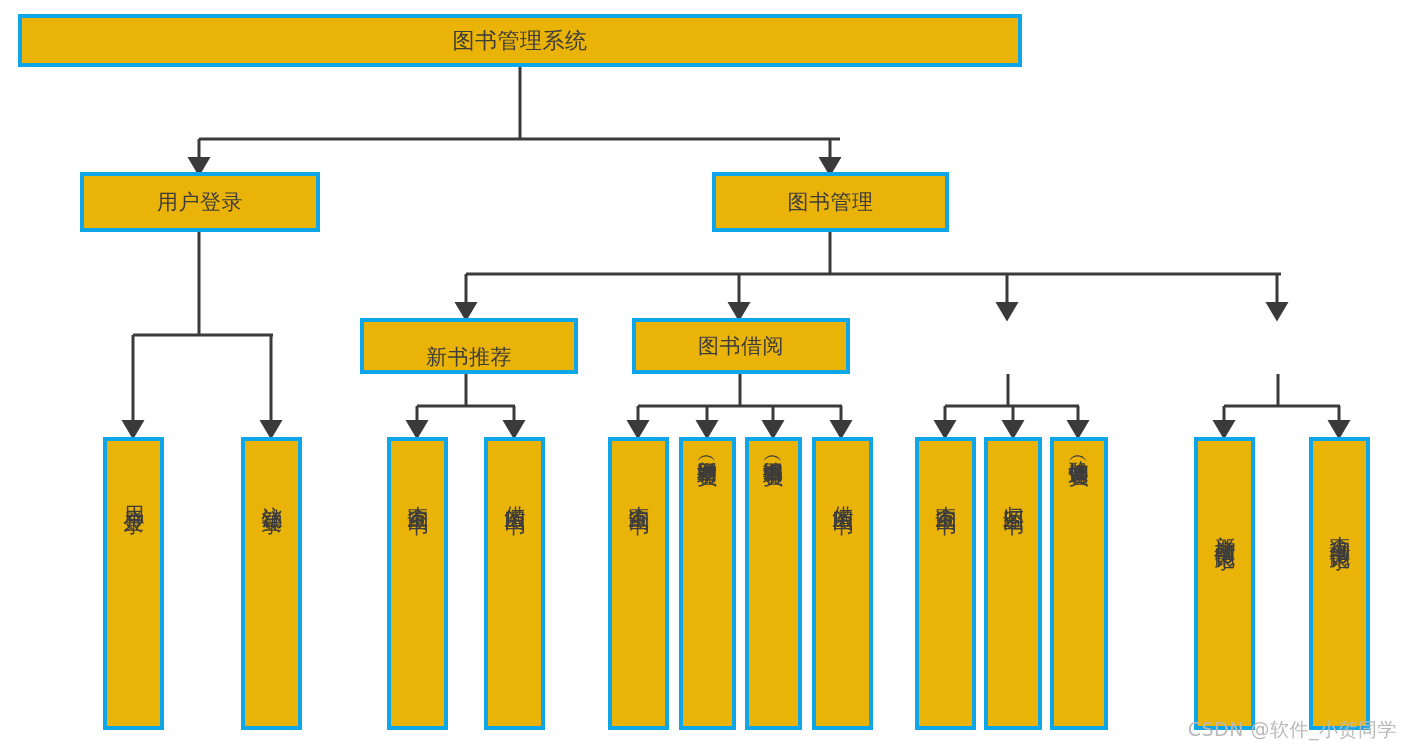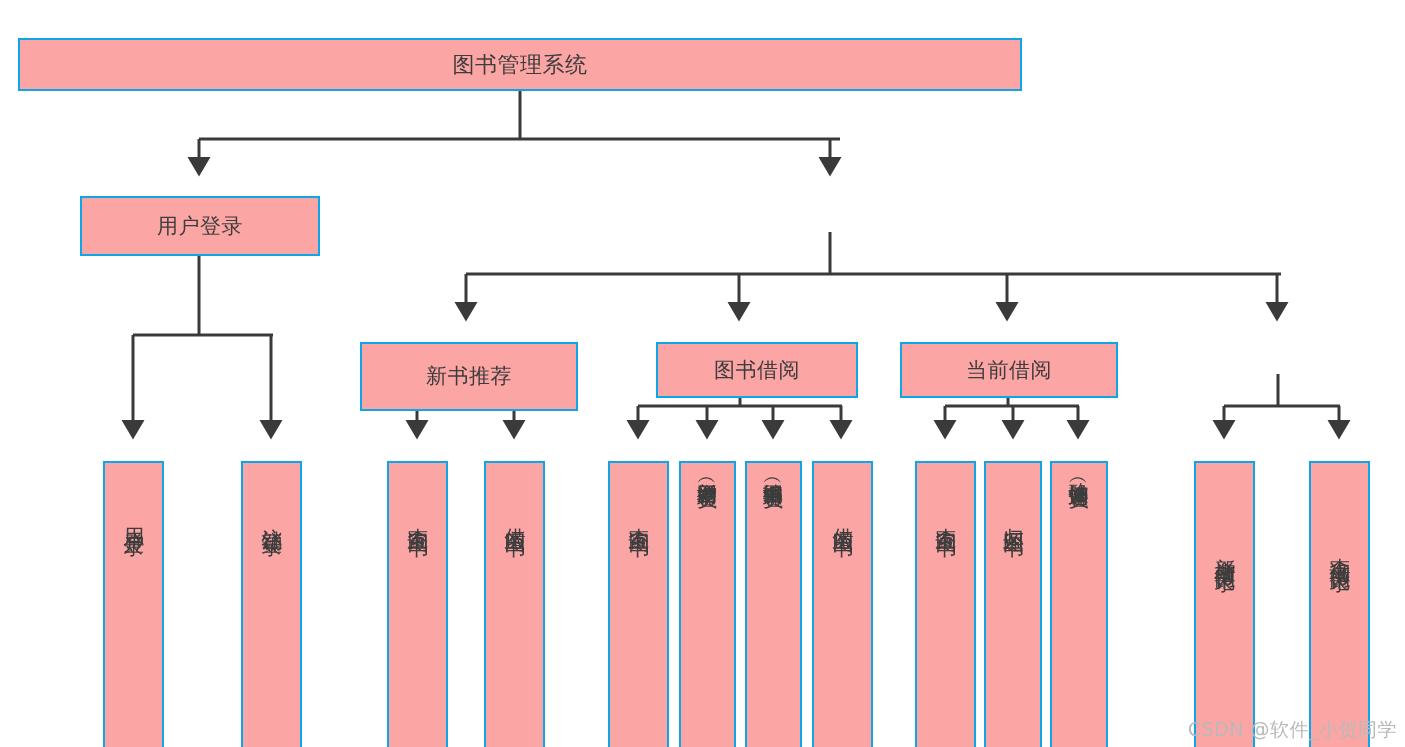--- a/index.html
+++ b/index.html
@@ -21,27 +21,26 @@
   #edges-layer {
     position: absolute;
     left: 0;
     top: 0;
     width: 1405px;
     height: 747px;
   }
   .node {
     position: absolute;
     box-sizing: border-box;
-    background: #fca5a5;
-    border: 2px solid #0ea5e9;
+    background: #eab308;
+    border: 4px solid #0ea5e9;
     display: flex;
     align-items: center;
     justify-content: center;
     z-index: 3;
-    margin-top: 24px;
   }
   .node-label {
     color: #3c3c3c;
     font-size: 21px;
     line-height: 1.18;
     letter-spacing: 0.5px;
     white-space: nowrap;
     text-align: center;
   }
   .node.root .node-label { font-size: 22px; }
@@ -134,29 +133,29 @@
     </g>
   </svg>
 
   <div class="node root" style="left:18px; top:14px; width:1004px; height:53px;">
     <span class="node-label">图书管理系统</span>
   </div>
 
   <div class="node level2" style="left:80px; top:172px; width:240px; height:60px;">
     <span class="node-label">用户登录</span>
   </div>
-
-  <div class="node level3" style="left:360px; top:318px; width:218px; height:69px;">
+  <div class="node level2" style="left:712px; top:172px; width:237px; height:60px;">
+    <span class="node-label">图书管理</span>
+  </div>
+
+  <div class="node level3" style="left:360px; top:318px; width:218px; height:56px;align-items:flex-end;">
     <span class="node-label">新书推荐</span>
   </div>
-  <div class="node level3" style="left:656px; top:318px; width:202px; height:56px;">
+  <div class="node level3" style="left:632px; top:318px; width:218px; height:56px;">
     <span class="node-label">图书借阅</span>
-  </div>
-  <div class="node level3" style="left:900px; top:318px; width:218px; height:56px;">
-    <span class="node-label">当前借阅</span>
   </div>
 
   <div class="node leaf mid" style="left:103px; top:437px; width:61px; height:293px;">
     <span class="node-label">用户登录</span>
   </div>
   <div class="node leaf mid" style="left:241px; top:437px; width:61px; height:293px;">
     <span class="node-label">注销登录</span>
   </div>
 
   <div class="node leaf mid" style="left:387px; top:437px; width:61px; height:293px;">

